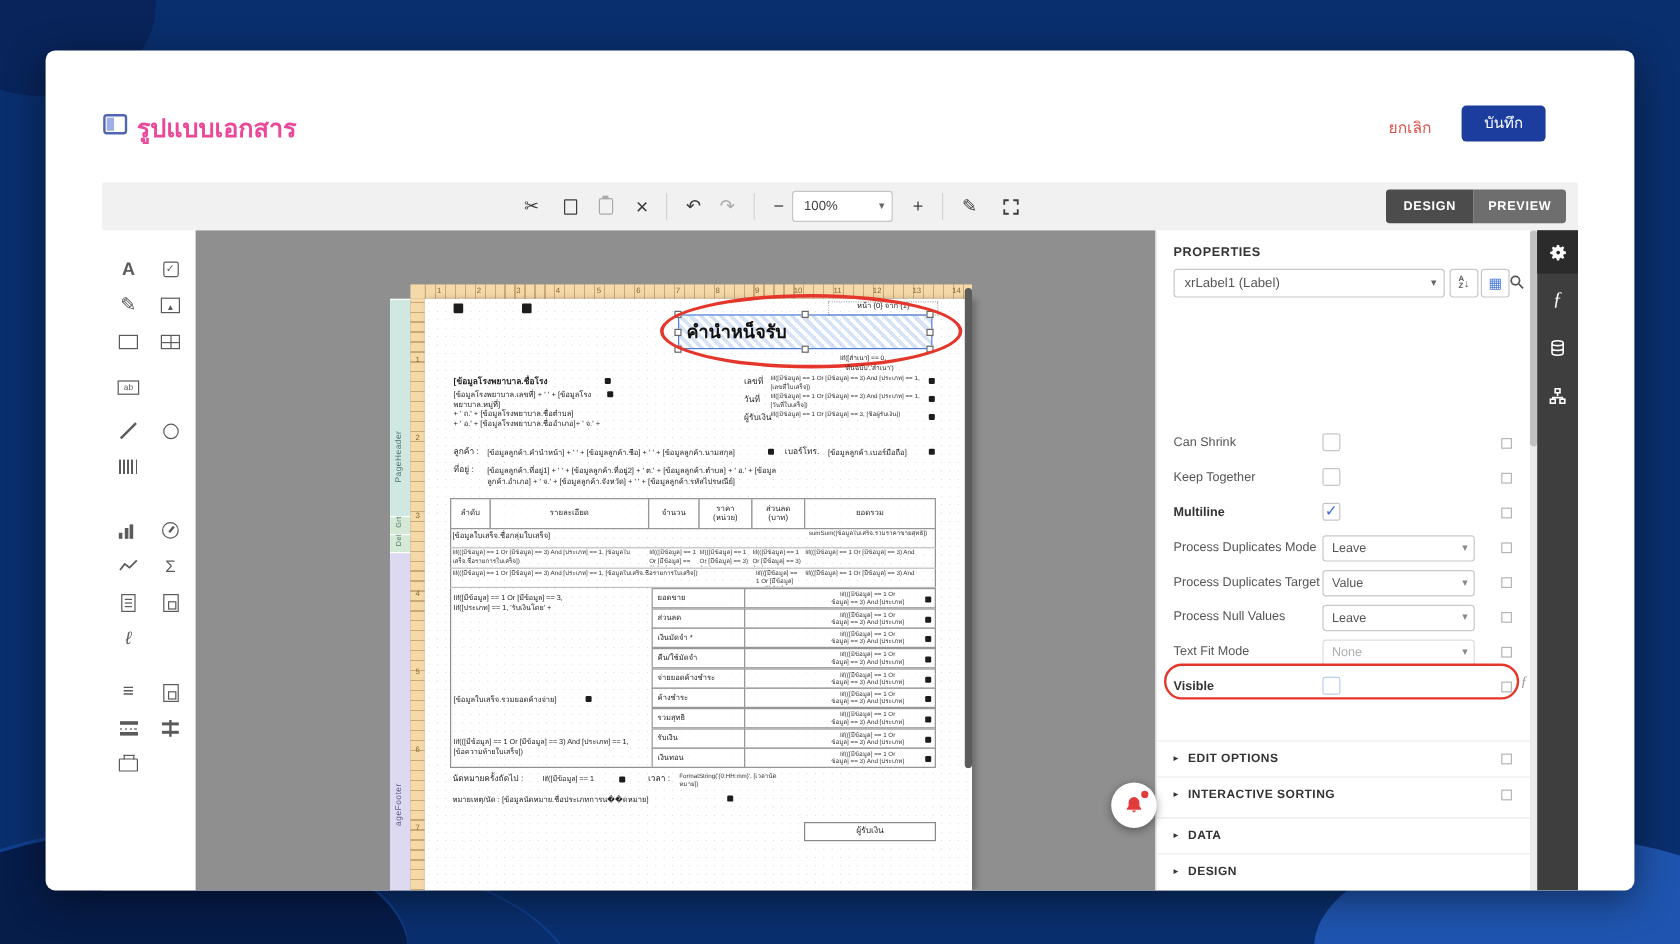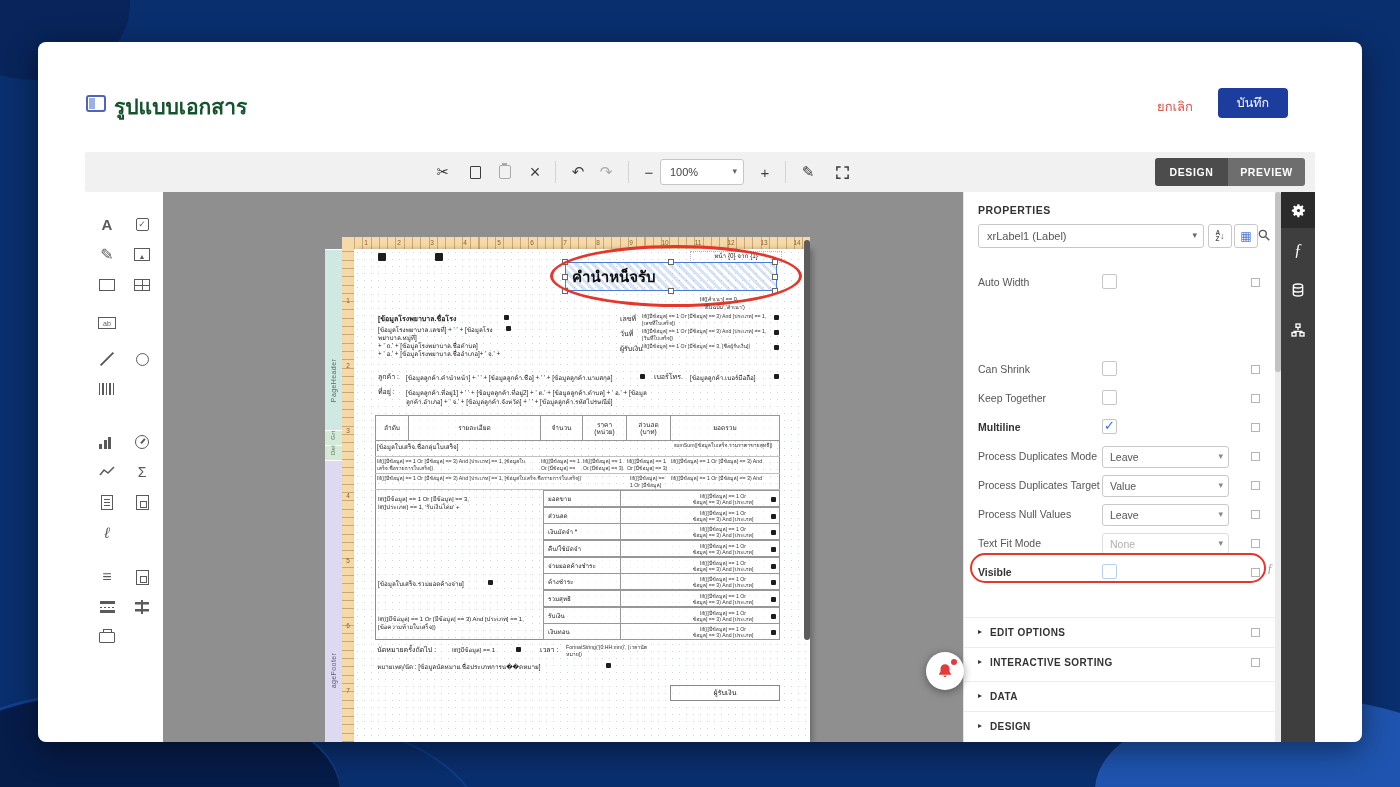--- a/index.html
+++ b/index.html
@@ -7,21 +7,21 @@
   body{position:relative;background:#0a2f6e;font-family:"Liberation Sans","DejaVu Sans",sans-serif;overflow:hidden}
   
   .deco-tl{position:absolute;left:-60px;top:-70px;width:190px;height:150px;background:#08245a;border-radius:50%}
   .deco-bl{position:absolute;left:-90px;bottom:-105px;width:430px;height:200px;background:#061c49;border-radius:50%;box-shadow:0 -3px 0 0 #10408f}
   .deco-bl2{position:absolute;left:-40px;bottom:-150px;width:520px;height:230px;border:2px solid #0f3d8c;border-radius:50%;background:transparent}
   .deco-br{position:absolute;right:-85px;bottom:-95px;width:390px;height:185px;background:#1f55b0;border-radius:50%}
   
   .window{position:absolute;left:38px;top:42px;width:1324px;height:700px;background:#fff;border-radius:8px;overflow:hidden;box-shadow:0 8px 32px rgba(0,0,0,.45)}
   .title-icon{position:absolute;left:48px;top:53px;width:20px;height:17px;border:2px solid #5064b8;border-radius:3px}
   .title-icon::after{content:"";position:absolute;left:1px;top:1px;bottom:1px;width:6px;background:#9dafe4}
-  .app-title{position:absolute;left:76px;top:48px;font-size:21px;font-weight:bold;color:#14532d}
+  .app-title{position:absolute;left:76px;top:48px;font-size:21px;font-weight:bold;color:#ec4899}
   .cancel-link{position:absolute;left:1114px;top:54px;width:46px;font-size:13px;color:#d9544a;text-align:center;cursor:pointer}
   .save-btn{position:absolute;left:1180px;top:46px;width:70px;height:30px;background:#1c3d9e;color:#fff;border:none;border-radius:4px;font-size:12.5px;display:flex;align-items:center;justify-content:center;cursor:pointer}
   
   .toolbar{position:absolute;left:47px;top:110px;width:1230px;height:40px;background:#f1f1f1;border-radius:2px}
   .tbi{position:absolute;top:0;height:40px;width:26px;display:flex;align-items:center;justify-content:center;color:#3d3d3d;font-size:15px;cursor:pointer}
   .tbi.dim{color:#a9a9a9}
   .sep{position:absolute;top:9px;width:1px;height:22px;background:#d4d4d4}
   .zoom{position:absolute;left:575px;top:7px;width:84px;height:26px;background:#fff;border:1px solid #c6c6c6;border-radius:3px;font-size:11px;color:#444;display:flex;align-items:center;padding-left:9px;cursor:pointer}
   .zoom .zcaret{position:absolute;right:6px;top:6px;font-size:9px;color:#666}
   .mode-btn{position:absolute;top:6px;height:28px;color:#fff;font-size:10.5px;font-weight:bold;letter-spacing:.6px;display:flex;align-items:center;justify-content:center;cursor:pointer}
@@ -397,25 +397,20 @@
         <span style="font-size:9px;color:#555">↓</span>
     </div>
     <div class="sq-btn" style="left:270px;color:#4a7bd8;font-size:12px">▦</div>
     <div style="position:absolute;left:293px;top:36px">
       <svg width="14" viewBox="0 0 24 24" fill="none" stroke="#555" stroke-width="2.4">
           <circle cx="10" cy="10" r="6"></circle>
           <path d="M15 15l6 6"></path>
         </svg>
     </div>
 
-    <div class="prow" style="top:76px">
-      <span class="plabel">Auto Width</span>
-      <span class="pcheck"></span>
-      <span class="pmark"></span>
-    </div>
     <div class="prow" style="top:192px">
       <span class="plabel">Keep Together</span>
       <span class="pcheck"></span>
       <span class="pmark"></span>
     </div>
     <div class="prow" style="top:163px">
       <span class="plabel">Can Shrink</span>
       <span class="pcheck"></span>
       <span class="pmark"></span>
     </div>

